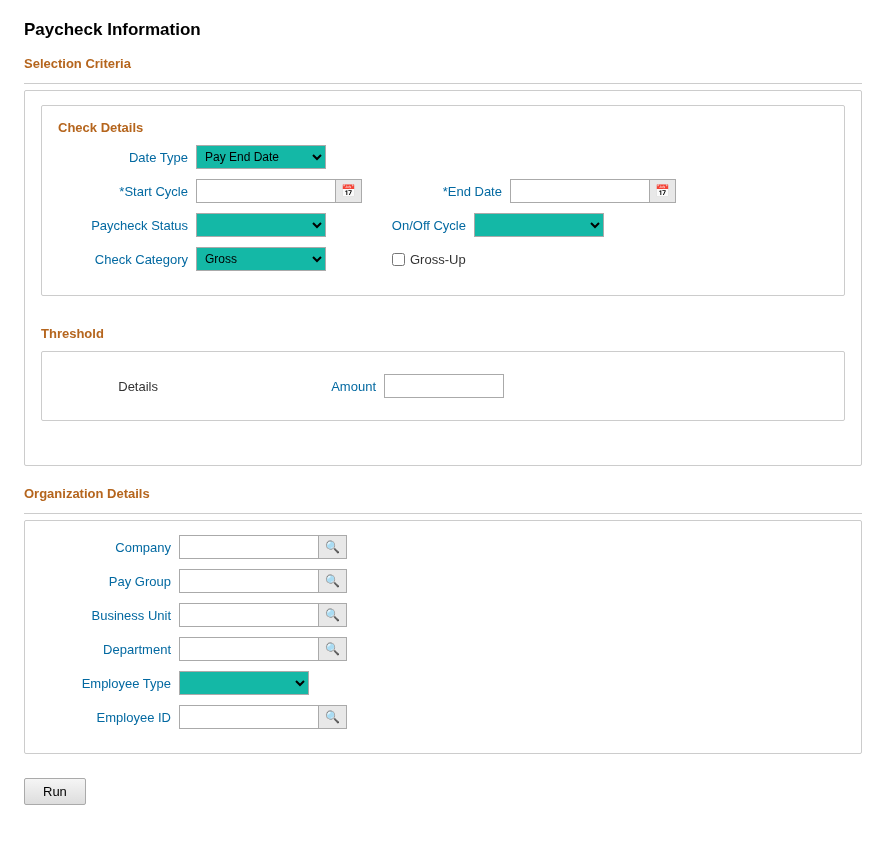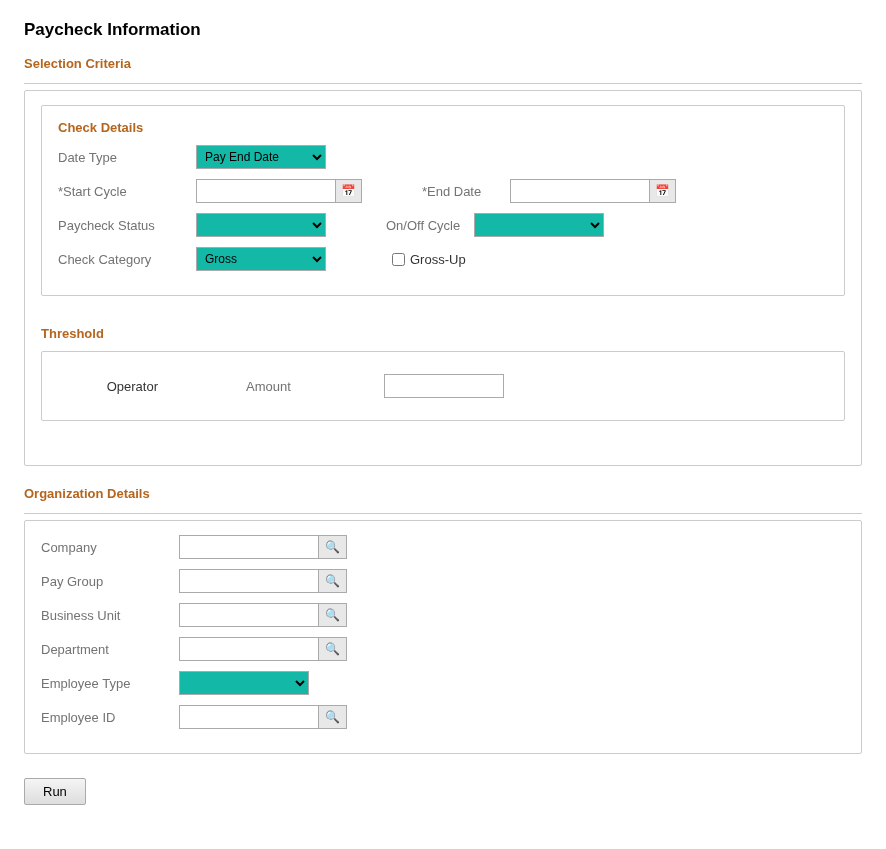--- a/index.html
+++ b/index.html
@@ -43,23 +43,24 @@
       font-weight: bold;
       font-size: 13px;
       margin-bottom: 10px;
     }
     .form-row {
       display: flex;
       align-items: center;
       margin-bottom: 10px;
     }
     .form-label {
+      text-align: right;
       min-width: 130px;
       margin-right: 8px;
-      color: #737373;
+      color: #0369a1;
       font-size: 13px;
     }
     .form-field {
       display: flex;
       align-items: center;
     }
     .form-right {
       display: flex;
       align-items: center;
       margin-left: 60px;
@@ -243,21 +244,21 @@
             <label>Gross-Up</label>
           </div>
         </div>
       </div>
     </div>
 
     <div>
       <div class="sub-section-title">Threshold</div>
       <div class="inner-box">
         <div class="threshold-row">
-          <div class="threshold-label form-label">Operator</div>
+          <div class="threshold-label form-label">Details</div>
           <div class="threshold-amount-label form-label">Amount</div>
           <div class="form-field">
             <input type="text" class="amount-input" style="">
           </div>
         </div>
       </div>
     </div>
 
   </div>
 </div>

